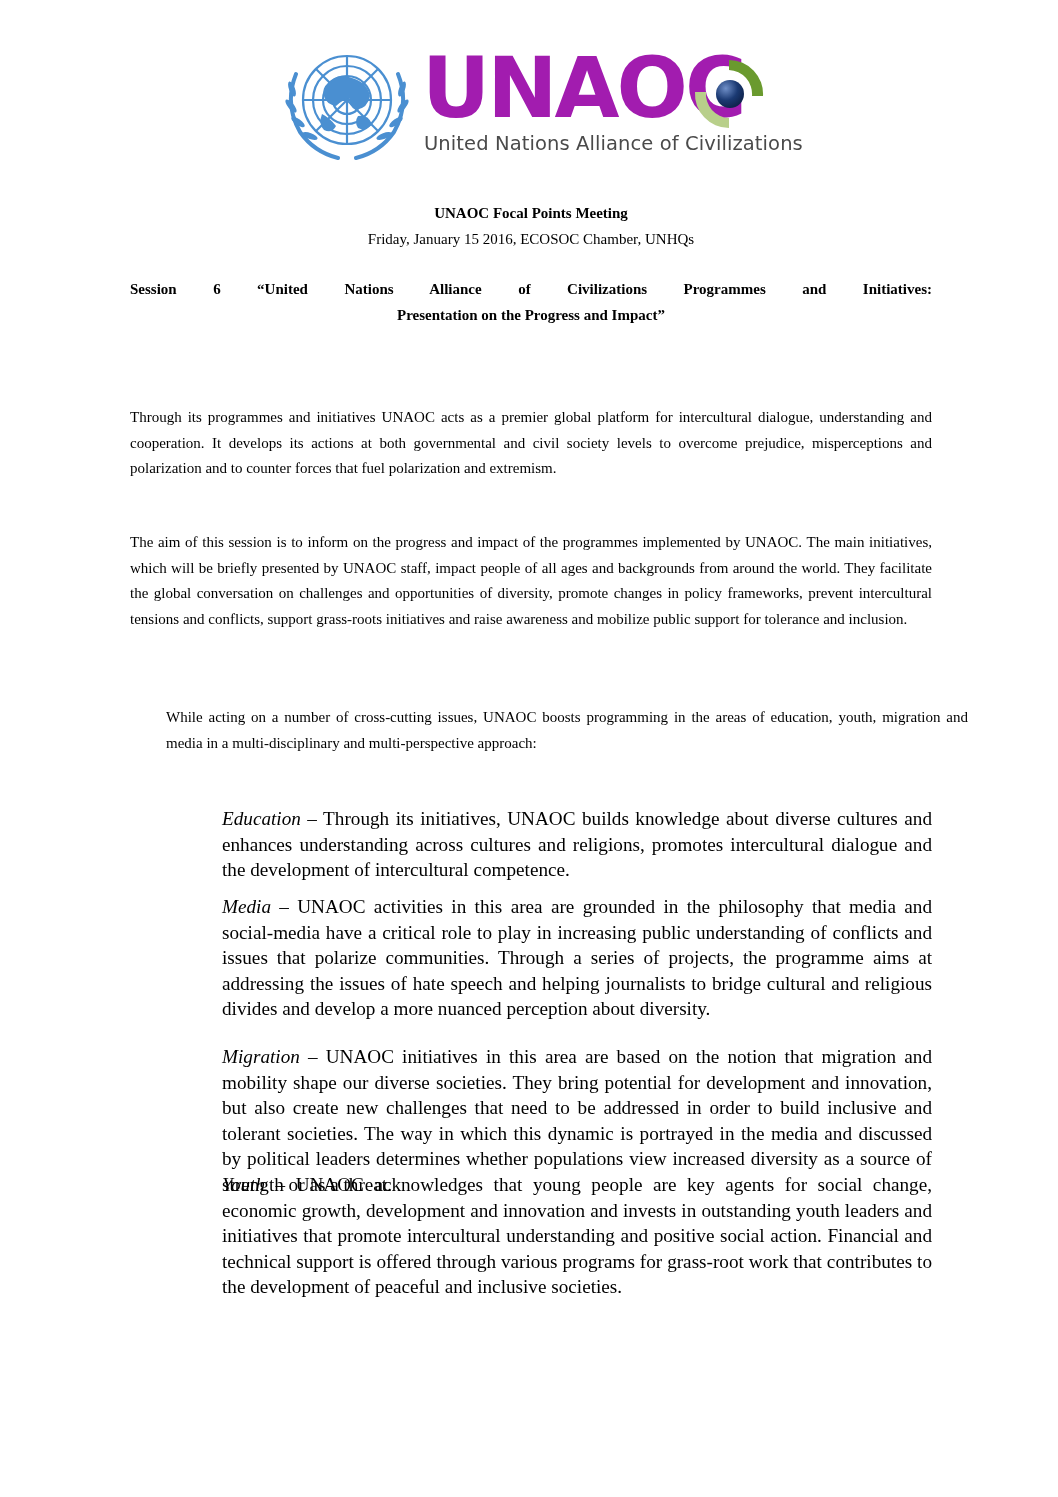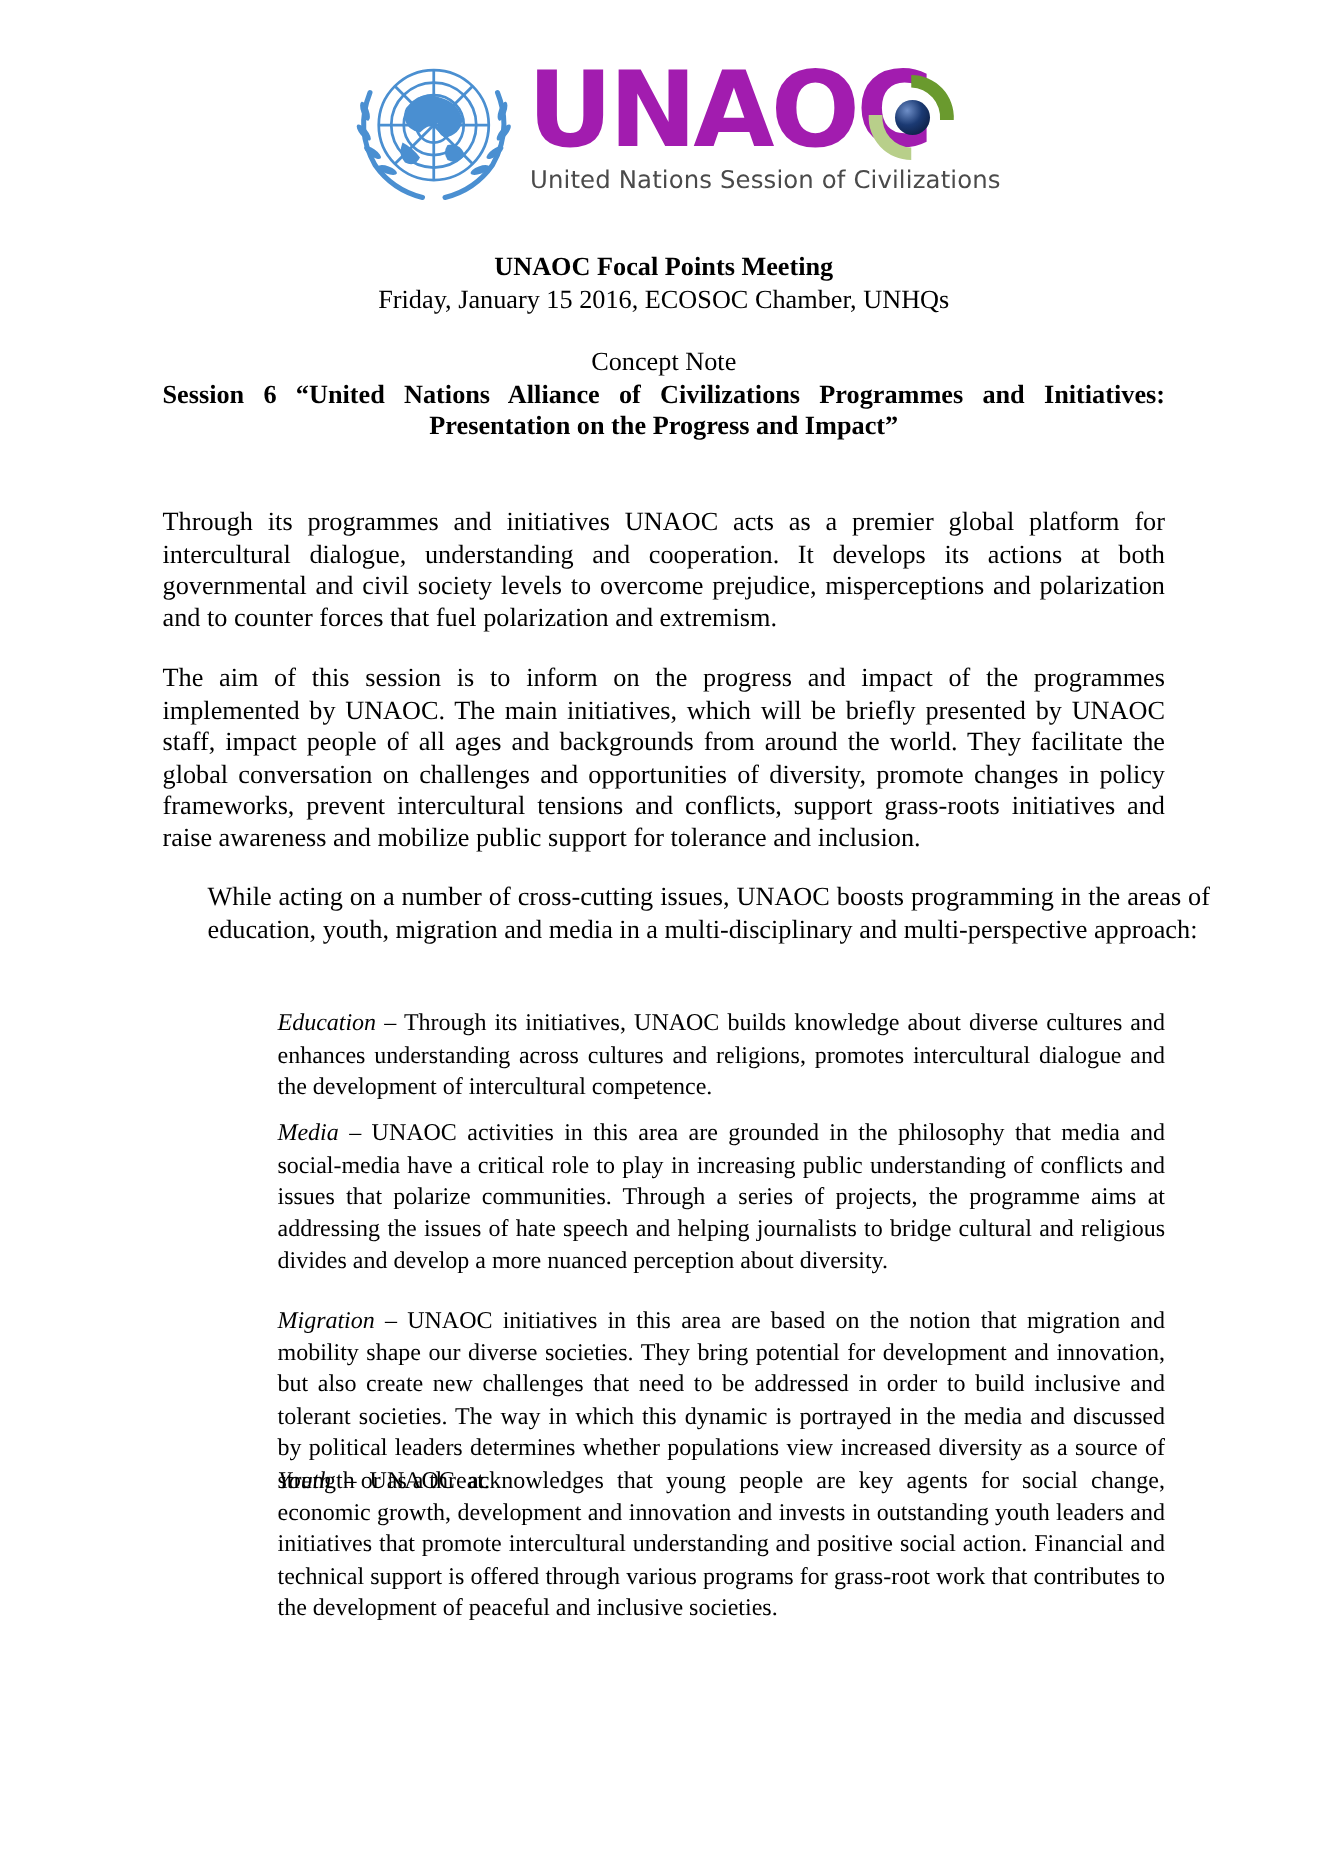--- a/index.html
+++ b/index.html
@@ -17,21 +17,21 @@
     font-family: "DejaVu Sans", "Liberation Sans", sans-serif;
     font-weight: bold; font-size: 84px; line-height: 84px; letter-spacing: -3px;
     color: #a21caf;
   }
   .mark { position: absolute; left: 408px; top: 12px; width: 78px; height: 76px; }
   .tagline {
     position: absolute; left: 142px; top: 88px;
     font-family: "DejaVu Sans", "Liberation Sans", sans-serif;
     font-size: 19.5px; color: #4a4a4a; letter-spacing: 0.1px; white-space: nowrap;
   }
-  .page { position: absolute; left: 130px; width: 802px; font-size: 21px; line-height: 25.5px; }
+  .page { position: absolute; left: 130px; width: 802px; font-size: 15px; line-height: 25.5px; }
   .center { text-align: center; }
   .bold { font-weight: bold; }
   p { margin: 0; text-align: justify; }
   .indent { position: absolute; left: 178px; width: 754px; font-size: 19.2px; line-height: 25.5px; }
   .indent p { text-align: justify; margin-left: 44px; }
   em { font-style: italic; }
   .title-block { top: 201px; }
   .concept-block { top: 277px; }
   .session { text-align: justify; text-align-last: center; }
 </style>
@@ -76,30 +76,29 @@
       <radialGradient id="gl" cx="35%" cy="30%" r="70%">
         <stop offset="0%" stop-color="#6f8fc8"></stop>
         <stop offset="60%" stop-color="#1b3a73"></stop>
         <stop offset="100%" stop-color="#10254f"></stop>
       </radialGradient>
     </defs>
     <path d="M39 4 A34 34 0 0 1 73 40 L62 40 A24 24 0 0 0 39 14 Z" fill="#6a9a2e"></path>
     <path d="M39 72 A34 34 0 0 1 5 36 L16 36 A24 24 0 0 0 39 62 Z" fill="#b8cf8a"></path>
     <circle cx="40" cy="38" r="14" fill="url(#gl)"></circle>
   </svg>
-  <div class="tagline">United Nations Session of Civilizations</div>
+  <div class="tagline">United Nations Alliance of Civilizations</div>
 </div>
 
 <div class="page center title-block">
   <div class="bold">UNAOC Focal Points Meeting</div>
   <div>Friday, January 15 2016, ECOSOC Chamber, UNHQs</div>
 </div>
 
 <div class="page concept-block">
-  <div class="center">Concept Note</div>
   <div class="bold session" style="text-align-last: justify;">Session 6 “United Nations Alliance of Civilizations Programmes and Initiatives:</div>
   <div class="bold center">Presentation on the Progress and Impact”</div>
 </div>
 
 <div class="page" style="top:405px;">
   <p>Through its programmes and initiatives UNAOC acts as a premier global platform for intercultural dialogue, understanding and cooperation. It develops its actions at both governmental and civil society levels to overcome prejudice, misperceptions and polarization and to counter forces that fuel polarization and extremism.</p>
 </div>
 
 <div class="page" style="top:530px;">
   <p>The aim of this session is to inform on the progress and impact of the programmes implemented by UNAOC. The main initiatives, which will be briefly presented by UNAOC staff, impact people of all ages and backgrounds from around the world. They facilitate the global conversation on challenges and opportunities of diversity, promote changes in policy frameworks, prevent intercultural tensions and conflicts, support grass-roots initiatives and raise awareness and mobilize public support for tolerance and inclusion.</p>

